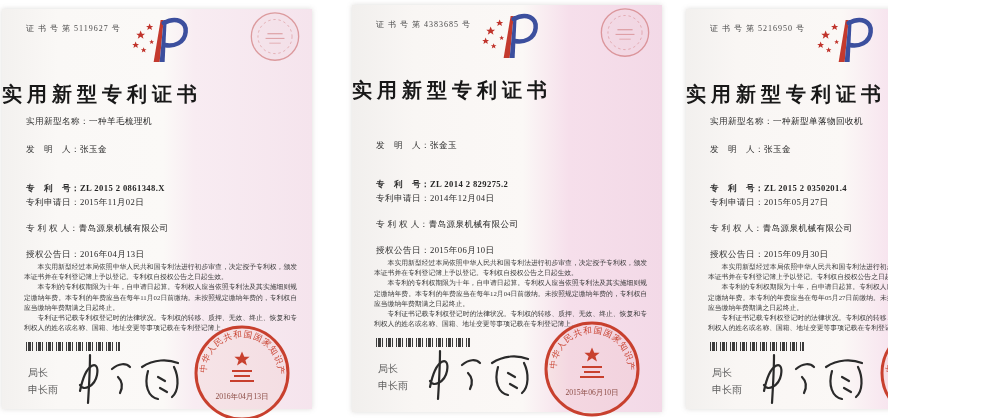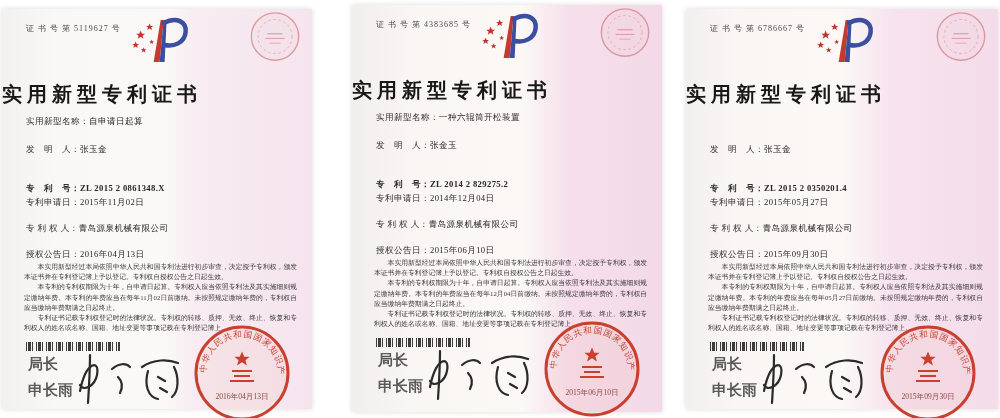--- a/index.html
+++ b/index.html
@@ -1,17 +1,17 @@
 <!DOCTYPE html>
 <html><head>
 <meta charset="utf-8">
 <style>
   html,body{margin:0;padding:0;background:#ffffff;}
   #stage{
-    position:relative;width:1000px;height:418px;overflow:hidden;
+    position:relative;width:888px;height:418px;overflow:hidden;
     background:#ffffff;
     font-family:"Liberation Serif","DejaVu Serif",serif;
   }
   .certificate{
     position:absolute;
     box-shadow:0 0 5px rgba(120,110,105,.25);
     overflow:visible;
   }
   .certificate.c0{left:2px;top:9px;width:310px;height:400px;
     background:linear-gradient(90deg,#f3f1ef 0%,#faf8f6 18%,#fbf9f7 52%,#f8ecf2 62%,#f5e4ed 100%);}
@@ -40,21 +40,21 @@
   .row-grant{top:240px;}
 
   .body-text{position:absolute;top:253px;left:22px;right:15px;
     font-size:6.8px;line-height:1.5;color:#3a3a3a;text-align:justify;}
   .body-text p{margin:0;text-indent:2em;}
 
   .barcode{position:absolute;left:24px;top:333px;width:94px;height:9px;opacity:.85;
     background:repeating-linear-gradient(90deg,#1b1b1b 0 1px,transparent 1px 2px,
       #1b1b1b 2px 5px,transparent 5px 6px,#1b1b1b 6px 7px,transparent 7px 10px);}
 
-  .director{position:absolute;left:26px;top:343px;font-size:15px;color:#5a5a5a;line-height:1.7;font-weight:bold;}
+  .director{position:absolute;left:26px;top:355px;font-size:10px;color:#5a5a5a;line-height:1.7;}
   .director div{white-space:nowrap;}
 
   .signature{position:absolute;left:64px;top:338px;width:128px;height:64px;}
 
   .seal{position:absolute;right:20px;top:314px;width:100px;height:100px;}
 </style>
 </head>
 <body>
 
 <div id="stage">
@@ -82,21 +82,21 @@
       <circle cx="28" cy="27" r="25" fill="rgba(231,170,170,0.07)" stroke="rgba(198,92,92,0.55)" stroke-width="1.4"></circle>
       <circle cx="28" cy="27" r="18" fill="none" stroke="rgba(198,92,92,0.4)" stroke-width="1" stroke-dasharray="2.5 3"></circle>
       <line x1="20" y1="24" x2="36" y2="24" stroke="rgba(198,92,92,0.5)" stroke-width="1.2"></line>
       <line x1="18" y1="29" x2="38" y2="29" stroke="rgba(198,92,92,0.45)" stroke-width="1.2"></line>
       <line x1="22" y1="34" x2="34" y2="34" stroke="rgba(198,92,92,0.4)" stroke-width="1"></line>
     </svg>
 
     <h1 class="title">实用新型专利证书</h1>
 
     <div class="f-row row-name">
-      <span class="lab">实用新型名称：</span><span>自申请日起算</span>
+      <span class="lab">实用新型名称：</span><span>一种羊毛梳理机</span>
     </div>
     <div class="f-row row-inventor">
       <span class="lab">发　明　人：</span><span>张玉金</span>
     </div>
     <div class="f-row row-patent">
       <span class="lab">专　利　号：</span><span>ZL 2015 2 0861348.X</span>
     </div>
     <div class="f-row row-filing">
       <span class="lab">专利申请日：</span><span>2015年11月02日</span>
     </div>
@@ -173,23 +173,20 @@
     <svg class="corner-seal" viewBox="0 0 56 56" aria-hidden="true">
       <circle cx="28" cy="27" r="25" fill="rgba(231,170,170,0.07)" stroke="rgba(198,92,92,0.55)" stroke-width="1.4"></circle>
       <circle cx="28" cy="27" r="18" fill="none" stroke="rgba(198,92,92,0.4)" stroke-width="1" stroke-dasharray="2.5 3"></circle>
       <line x1="20" y1="24" x2="36" y2="24" stroke="rgba(198,92,92,0.5)" stroke-width="1.2"></line>
       <line x1="18" y1="29" x2="38" y2="29" stroke="rgba(198,92,92,0.45)" stroke-width="1.2"></line>
       <line x1="22" y1="34" x2="34" y2="34" stroke="rgba(198,92,92,0.4)" stroke-width="1"></line>
     </svg>
 
     <h1 class="title">实用新型专利证书</h1>
 
-    <div class="f-row row-name">
-      <span class="lab">实用新型名称：</span><span>一种六辊筒开松装置</span>
-    </div>
     <div class="f-row row-inventor">
       <span class="lab">发　明　人：</span><span>张金玉</span>
     </div>
     <div class="f-row row-patent">
       <span class="lab">专　利　号：</span><span>ZL 2014 2 829275.2</span>
     </div>
     <div class="f-row row-filing">
       <span class="lab">专利申请日：</span><span>2014年12月04日</span>
     </div>
     <div class="f-row row-patentee">
@@ -240,21 +237,21 @@
       </g>
       <text x="50" y="76" text-anchor="middle" font-size="7.6" fill="#8a4a42">2015年06月10日</text>
     </svg>
 
   </article>
 
   <article class="certificate c2">
 
     <div class="cert-no">
       <span>证 书 号 第</span>
-      <span>6786667</span>
+      <span>5216950</span>
       <span>号</span>
     </div>
 
     <svg class="logo" viewBox="0 0 66 54" aria-hidden="true">
       <path transform="translate(23,13) scale(0.9)" d="M0,-4 L1.2,-1.2 4,-1.2 1.8,0.6 2.6,3.4 0,1.7 -2.6,3.4 -1.8,0.6 -4,-1.2 -1.2,-1.2 Z" fill="#c0332b"></path>
       <path transform="translate(14,21) scale(1.1)" d="M0,-4 L1.2,-1.2 4,-1.2 1.8,0.6 2.6,3.4 0,1.7 -2.6,3.4 -1.8,0.6 -4,-1.2 -1.2,-1.2 Z" fill="#c0332b"></path>
       <path transform="translate(9,31) scale(0.85)" d="M0,-4 L1.2,-1.2 4,-1.2 1.8,0.6 2.6,3.4 0,1.7 -2.6,3.4 -1.8,0.6 -4,-1.2 -1.2,-1.2 Z" fill="#c0332b"></path>
       <path transform="translate(17,36) scale(0.7)" d="M0,-4 L1.2,-1.2 4,-1.2 1.8,0.6 2.6,3.4 0,1.7 -2.6,3.4 -1.8,0.6 -4,-1.2 -1.2,-1.2 Z" fill="#c0332b"></path>
       <path transform="translate(25,28) scale(0.6)" d="M0,-4 L1.2,-1.2 4,-1.2 1.8,0.6 2.6,3.4 0,1.7 -2.6,3.4 -1.8,0.6 -4,-1.2 -1.2,-1.2 Z" fill="#c0332b"></path>
       <polygon points="34,6 37,6 33,48 27,48" fill="#c43a2e"></polygon>
@@ -265,20 +262,23 @@
     <svg class="corner-seal" viewBox="0 0 56 56" aria-hidden="true">
       <circle cx="28" cy="27" r="25" fill="rgba(231,170,170,0.07)" stroke="rgba(198,92,92,0.55)" stroke-width="1.4"></circle>
       <circle cx="28" cy="27" r="18" fill="none" stroke="rgba(198,92,92,0.4)" stroke-width="1" stroke-dasharray="2.5 3"></circle>
       <line x1="20" y1="24" x2="36" y2="24" stroke="rgba(198,92,92,0.5)" stroke-width="1.2"></line>
       <line x1="18" y1="29" x2="38" y2="29" stroke="rgba(198,92,92,0.45)" stroke-width="1.2"></line>
       <line x1="22" y1="34" x2="34" y2="34" stroke="rgba(198,92,92,0.4)" stroke-width="1"></line>
     </svg>
 
     <h1 class="title">实用新型专利证书</h1>
 
+    <div class="f-row row-name">
+      <span class="lab">实用新型名称：</span><span>一种新型单落物回收机</span>
+    </div>
     <div class="f-row row-inventor">
       <span class="lab">发　明　人：</span><span>张玉金</span>
     </div>
     <div class="f-row row-patent">
       <span class="lab">专　利　号：</span><span>ZL 2015 2 0350201.4</span>
     </div>
     <div class="f-row row-filing">
       <span class="lab">专利申请日：</span><span>2015年05月27日</span>
     </div>
     <div class="f-row row-patentee">

